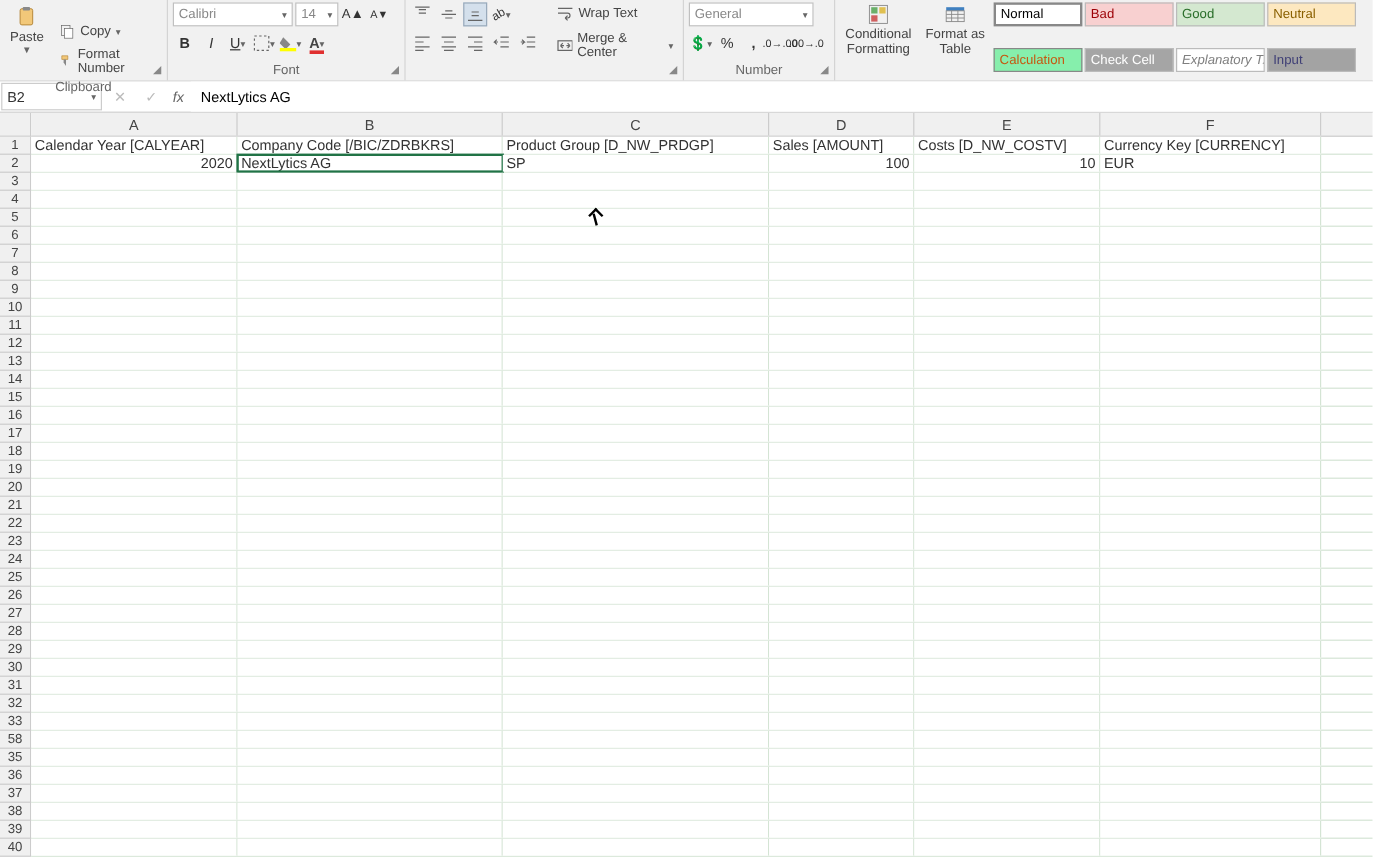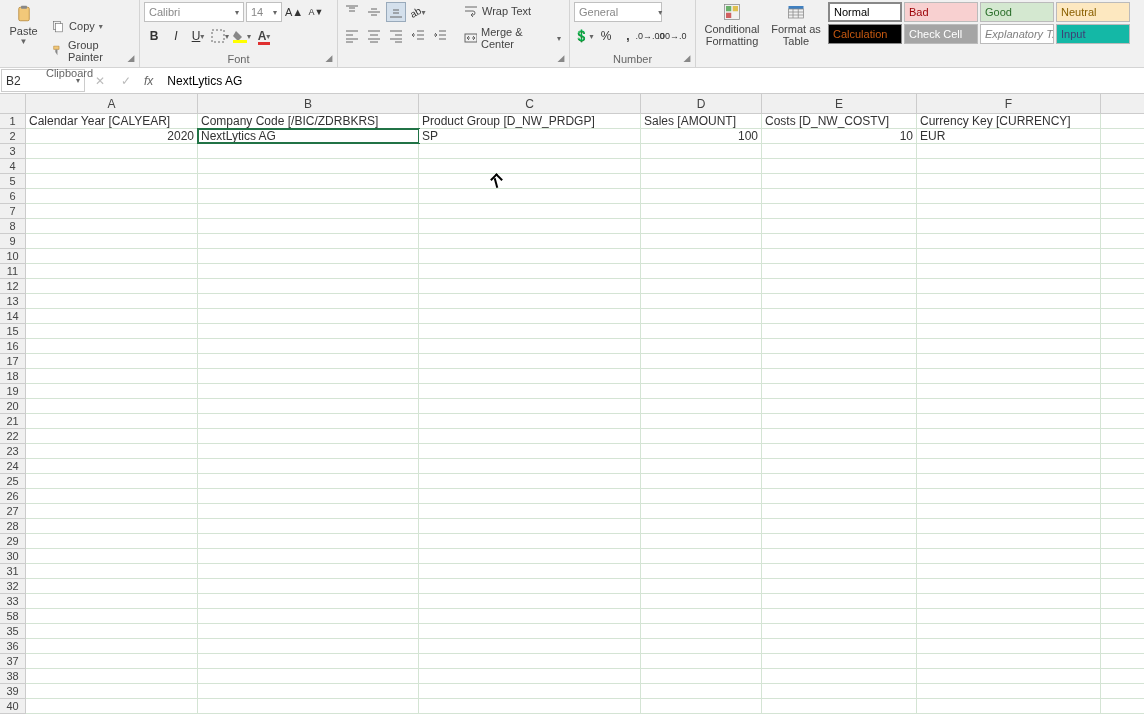--- a/index.html
+++ b/index.html
@@ -15,32 +15,32 @@
 .btn-tall { display: flex; flex-direction: column; align-items: center; justify-content: center; width: 42px; height: 46px; cursor: pointer; font-size: 11px; color: #444; }
 .btn-tall .ic { width: 18px; height: 18px; margin-bottom: 2px; }
 .btn-small { display: flex; align-items: center; gap: 4px; padding: 2px 4px; cursor: pointer; font-size: 11px; color: #444; }
 .btn-icon { width: 20px; height: 20px; display: inline-flex; align-items: center; justify-content: center; cursor: pointer; border: 1px solid transparent; }
 .row { display: flex; gap: 2px; align-items: center; }
 .stack { display: flex; flex-direction: column; gap: 2px; }
 
 .font-box, .size-box, .num-box { border: 1px solid #c0c0c0; background: #fff; height: 20px; font-size: 11px; padding: 0 4px; display: flex; align-items: center; justify-content: space-between; cursor: pointer; color: #888; }
 .font-box { width: 100px; }
 .size-box { width: 36px; }
-.num-box { width: 88px; gap: 40px; }
+.num-box { width: 104px; gap: 40px; }
 .drop-arrow { font-size: 8px; color: #666; }
 
 .style-cell { border: 1px solid #bbb; height: 20px; width: 74px; font-size: 11px; display: flex; align-items: center; padding: 0 4px; cursor: pointer; overflow: hidden; white-space: nowrap; }
 .style-normal { background: #fff; color: #000; border: 2px solid #888; }
 .style-bad { background: #f8d0d0; color: #9c0006; }
 .style-good { background: #d4e8d0; color: #2a6e2a; }
 .style-neutral { background: #fde8c0; color: #8a6000; }
-.style-calc { background: #000000; color: #c65911; border-color: #888; }
+.style-calc { background: #86efac; color: #c65911; border-color: #888; }
 .style-check { background: #a5a5a5; color: #fff; }
 .style-explan { background: #fff; color: #7f7f7f; font-style: italic; }
-.style-input { background: #14b8a6; color: #3f3f76; }
+.style-input { background: #a3a3a3; color: #3f3f76; }
 
 
 .formula-bar { display: flex; align-items: stretch; border-bottom: 1px solid #ccc; height: 26px; background: #fff; }
 .name-box { width: 84px; border: 1px solid #ccc; background: #fff; display: flex; align-items: center; justify-content: space-between; padding: 0 4px; font-size: 12px; cursor: pointer; margin: 1px; }
 .fx-btns { display: flex; align-items: center; padding: 0 6px; gap: 10px; color: #bbb; }
 .fx-btn { width: 16px; text-align: center; cursor: pointer; }
 .fx-label { font-style: italic; color: #666; cursor: pointer; }
 .formula-input { flex: 1; border: none; padding: 0 8px; font-size: 12px; outline: none; }
 
 
@@ -84,21 +84,21 @@
               <rect x="8" y="8" width="12" height="14" fill="#fff" stroke="#666"></rect>
             </svg>
           <span>Copy</span>
           <span class="drop-arrow">▾</span>
         </div>
         <div class="btn-small">
           <svg width="14" height="14" viewBox="0 0 24 24">
               <path d="M5 3h10v6H5z" fill="#f2c879" stroke="#b08030"></path>
               <path d="M8 9v5l4 6v-11" fill="#888"></path>
             </svg>
-          <span>Group Painter</span>
+          <span>Format Number</span>
         </div>
       </div>
     </div>
     <div class="group-label">Clipboard</div>
     <div class="dialog-launcher">◢</div>
   </div>
 
   <div class="group" style="width:198px">
     <div class="group-content stack" style="gap:4px;padding-top:0">
       <div class="row">
@@ -264,21 +264,21 @@
         <span style="text-align:center;line-height:1.1">Conditional Formatting</span>
       </div>
       <div class="btn-tall" style="width:56px">
         <svg class="ic" viewBox="0 0 24 24">
             <rect x="2" y="4" width="20" height="4" fill="#4080c0"></rect>
             <rect x="2" y="8" width="20" height="12" fill="none" stroke="#888"></rect>
             <path d="M2 12h20M2 16h20M8 8v12M15 8v12" stroke="#888"></path>
           </svg>
         <span style="text-align:center;line-height:1.1">Format as Table</span>
       </div>
-      <div class="stack" style="gap:2px">
+      <div class="stack" style="gap:18px">
         <div class="row" style="gap:2px">
           <div class="style-cell style-normal">
               <span>Normal</span>
             </div>
           <div class="style-cell style-bad">
               <span>Bad</span>
             </div>
           <div class="style-cell style-good">
               <span>Good</span>
             </div>

